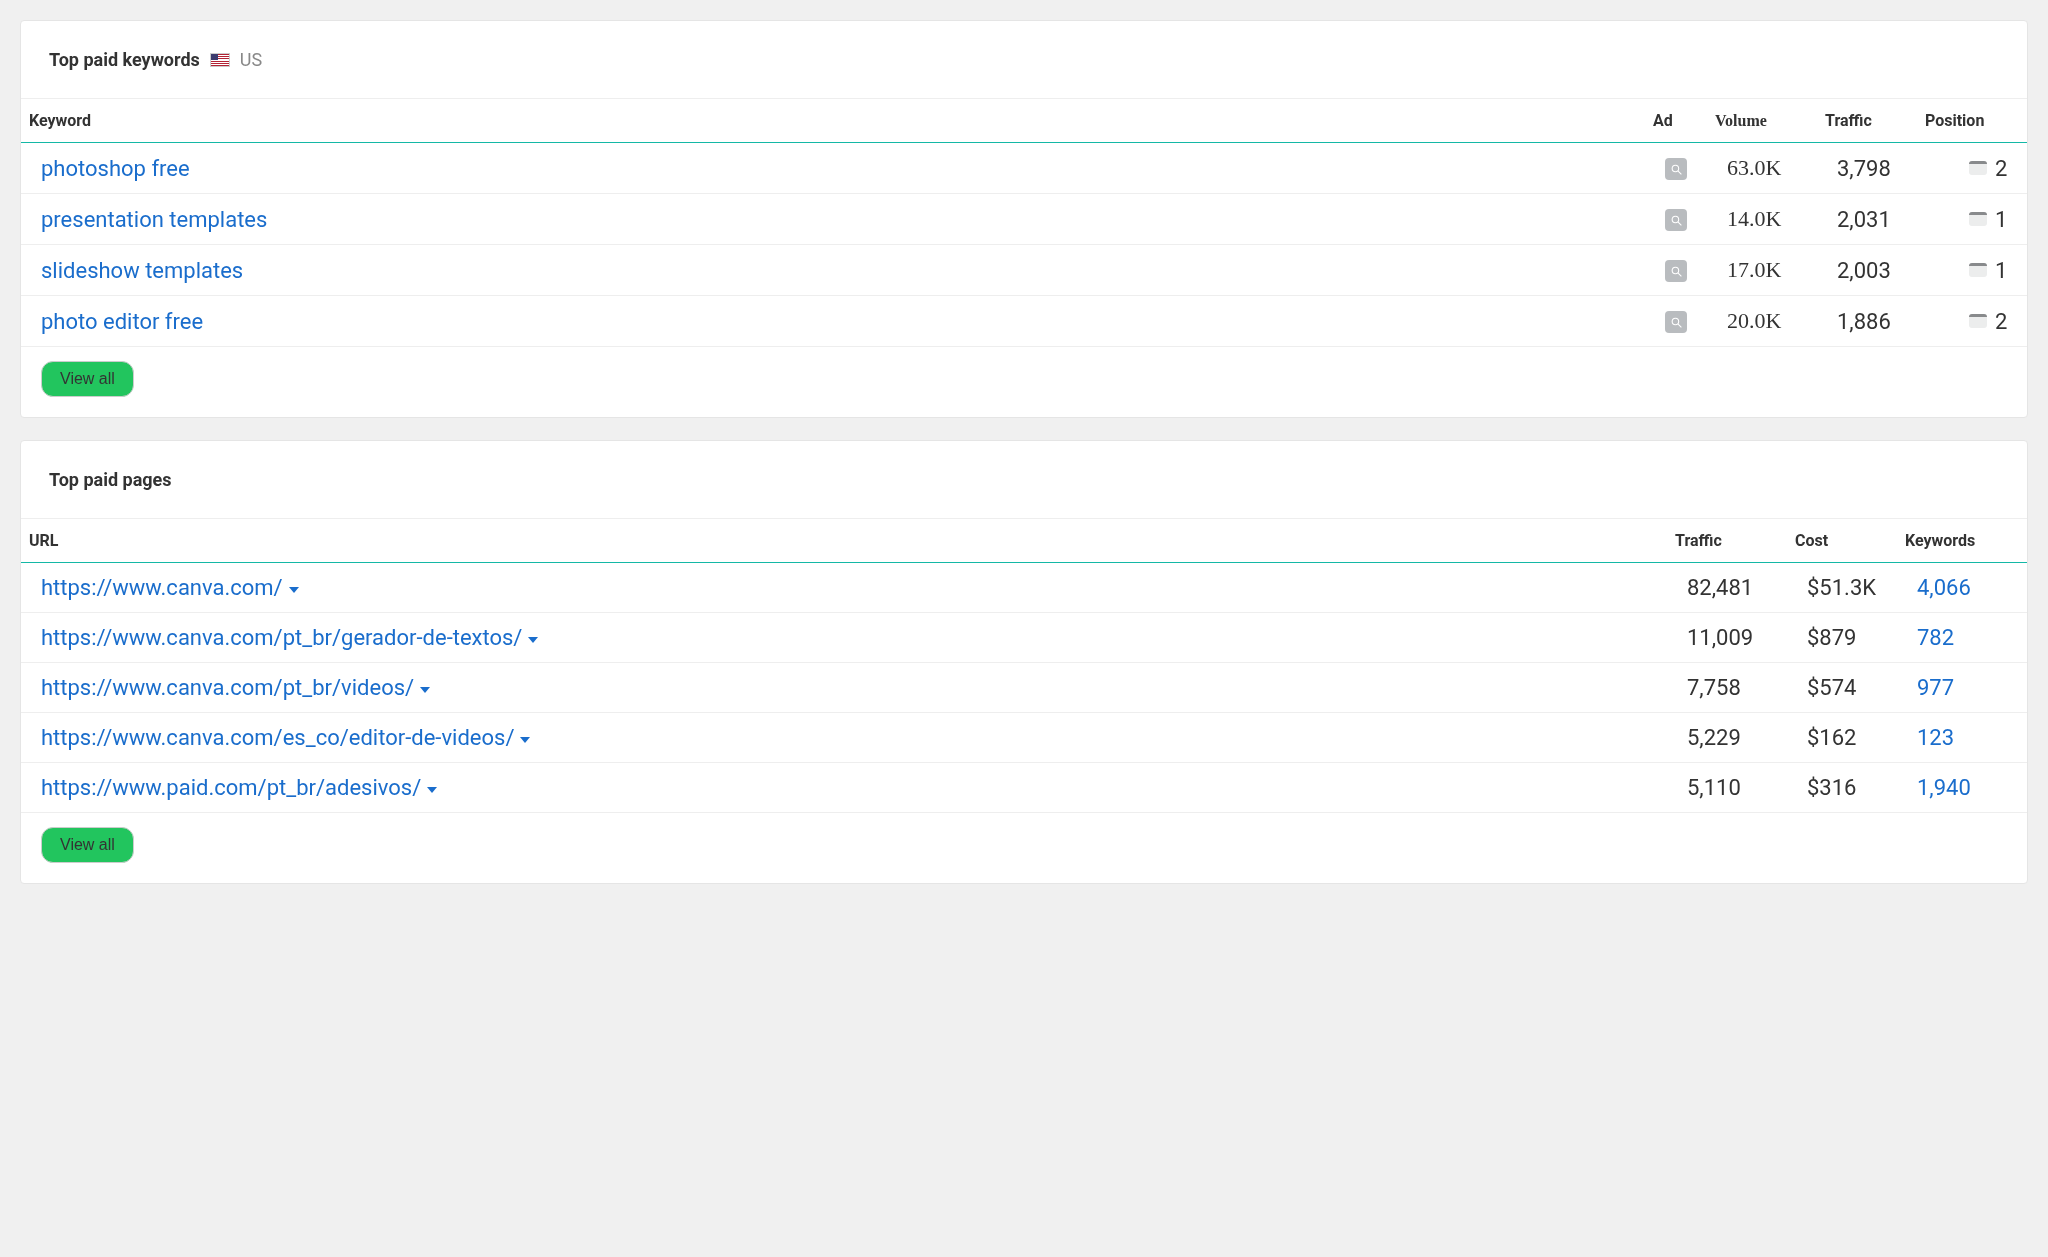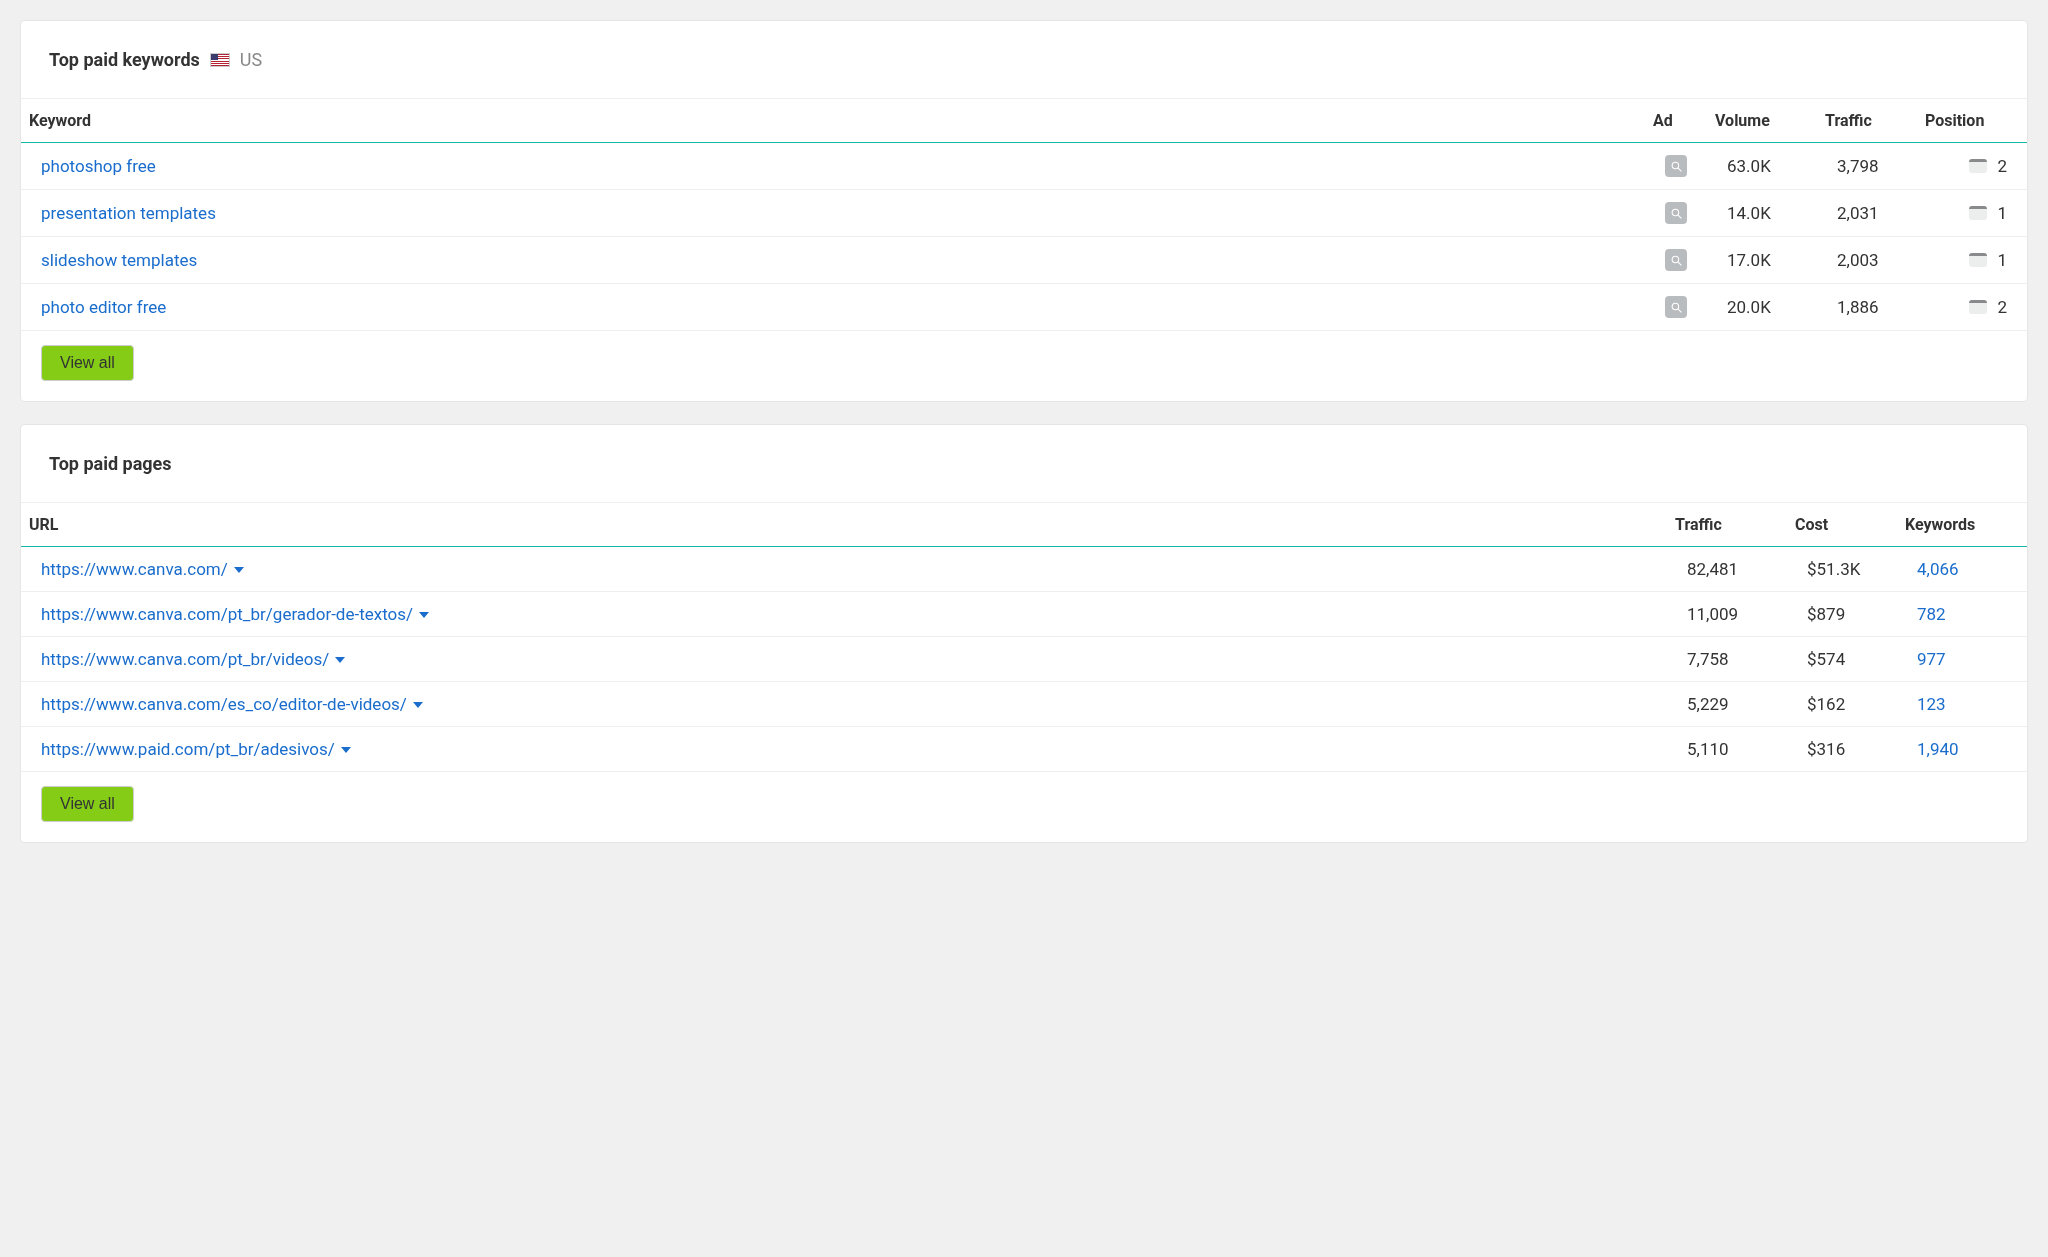--- a/index.html
+++ b/index.html
@@ -65,27 +65,27 @@
     text-align: left;
     font-weight: 700;
     font-size: 16px;
     padding: 12px 8px;
     border-top: 1px solid #eee;
     border-bottom: 1px solid #14b8a6;
   }
   tbody td {
     padding: 12px 20px;
     border-bottom: 1px solid #eee;
-    font-size: 17px;
+    font-size: 22px;
     vertical-align: middle;
   }
   .right { text-align: left; }
   .col-keyword { width: auto; }
   .col-ad   { width: 60px; }
-  .col-vol  { width: 110px; }
+  .col-vol  { width: 110px; font-family: Liberation Serif, serif; }
   .col-traf { width: 100px; }
   .col-pos  { width: 110px; margin-top: 38px; }
   .col-url  { width: auto; }
   .col-ptraf{ width: 120px; }
   .col-cost { width: 110px; }
   .col-kws  { width: 130px; }
   a.link {
     color: #1a6dcc;
     text-decoration: none;
   }
@@ -135,22 +135,22 @@
     margin-left: 6px;
   }
   .dropdown-caret svg { width: 10px; height: 10px; fill: #1a6dcc; }
   .panel-footer {
     padding: 14px 20px 20px;
   }
   .btn {
     display: inline-block;
     padding: 8px 18px;
     border: 1px solid #ccc;
-    border-radius: 4px;
-    background: #84cc16;
+    border-radius: 12px;
+    background: #22c55e;
     font-size: 16px;
     color: #333;
     cursor: pointer;
   }
   .kw-link { color: #1a6dcc; text-decoration: none; }
 </style>
 </head>
 <body>
 
 <div class="panel">

